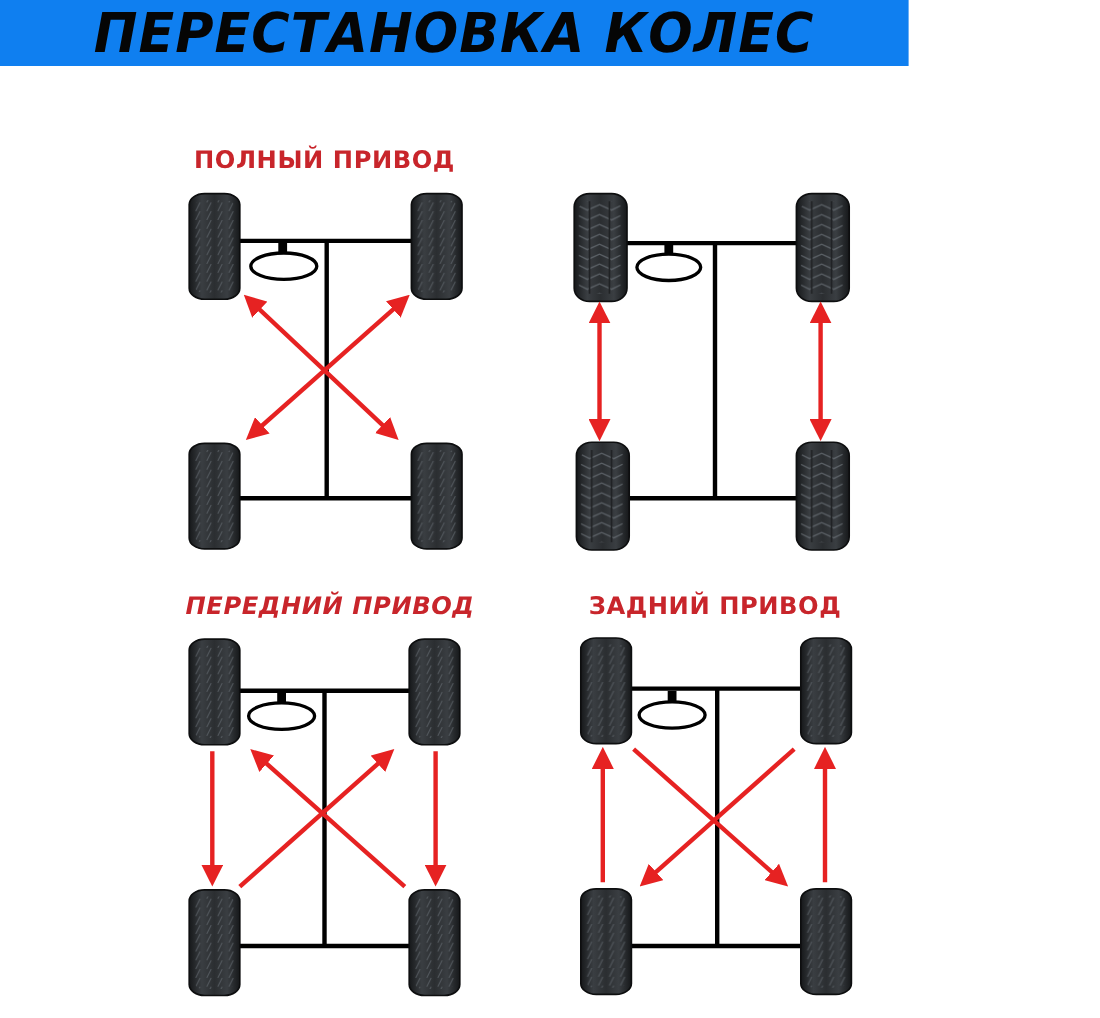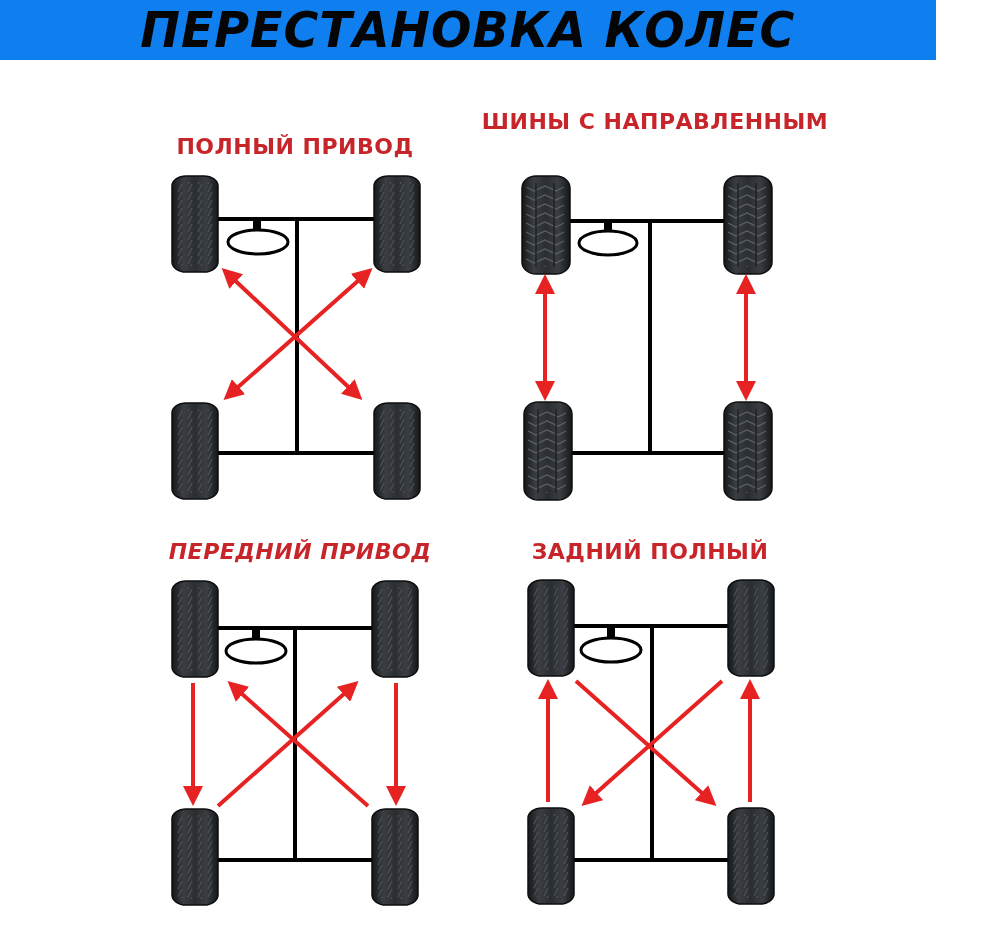--- a/index.html
+++ b/index.html
@@ -1,18 +1,18 @@
 <!DOCTYPE html>
 <html><head>
 <meta charset="utf-8">
 <style>
   html, body { margin: 0; padding: 0; background: #ffffff; }
   body { width: 1000px; height: 925px; position: relative; overflow: hidden; }
   .banner {
-    position: absolute; left: 0; top: 0; width: 936px; height: 60px;
+    position: absolute; left: 0; top: 0; width: 826px; height: 60px;
     background: #0f7ff0;
     display: flex; align-items: center; justify-content: center;
   }
   .banner-title {
     font-family: "DejaVu Sans", sans-serif;
     font-weight: bold; font-style: italic;
     font-size: 50px; letter-spacing: 1px; color: #050505;
     transform: scaleX(0.95);
   }
   .panel-title {
@@ -27,27 +27,26 @@
 <body>
 
 <div class="banner">
   <span class="banner-title">ПЕРЕСТАНОВКА КОЛЕС</span>
 </div>
 
 <div class="panel-title" style="left:150px; top:132px; width:290px;">
   <span>ПОЛНЫЙ ПРИВОД</span>
 </div>
 <div class="panel-title" style="left:460px; top:107px; width:390px;">
-  <div>ШИНЫ С НАПРАВЛЕННЫМ</div>
 </div>
 <div class="panel-title" style="left:150px; top:537px; width:300px;font-style:italic;">
   <span>ПЕРЕДНИЙ ПРИВОД</span>
 </div>
 <div class="panel-title" style="left:500px; top:537px; width:300px;">
-  <span>ЗАДНИЙ ПОЛНЫЙ</span>
+  <span>ЗАДНИЙ ПРИВОД</span>
 </div>
 
 <svg class="diagram" width="1000" height="925" viewBox="0 0 1000 925">
   <defs>
     <linearGradient id="tireGrad" x1="0" x2="1" y1="0" y2="0">
       <stop offset="0" stop-color="#16181a"></stop>
       <stop offset="0.25" stop-color="#3a3e42"></stop>
       <stop offset="0.5" stop-color="#2b2e31"></stop>
       <stop offset="0.75" stop-color="#3a3e42"></stop>
       <stop offset="1" stop-color="#16181a"></stop>

